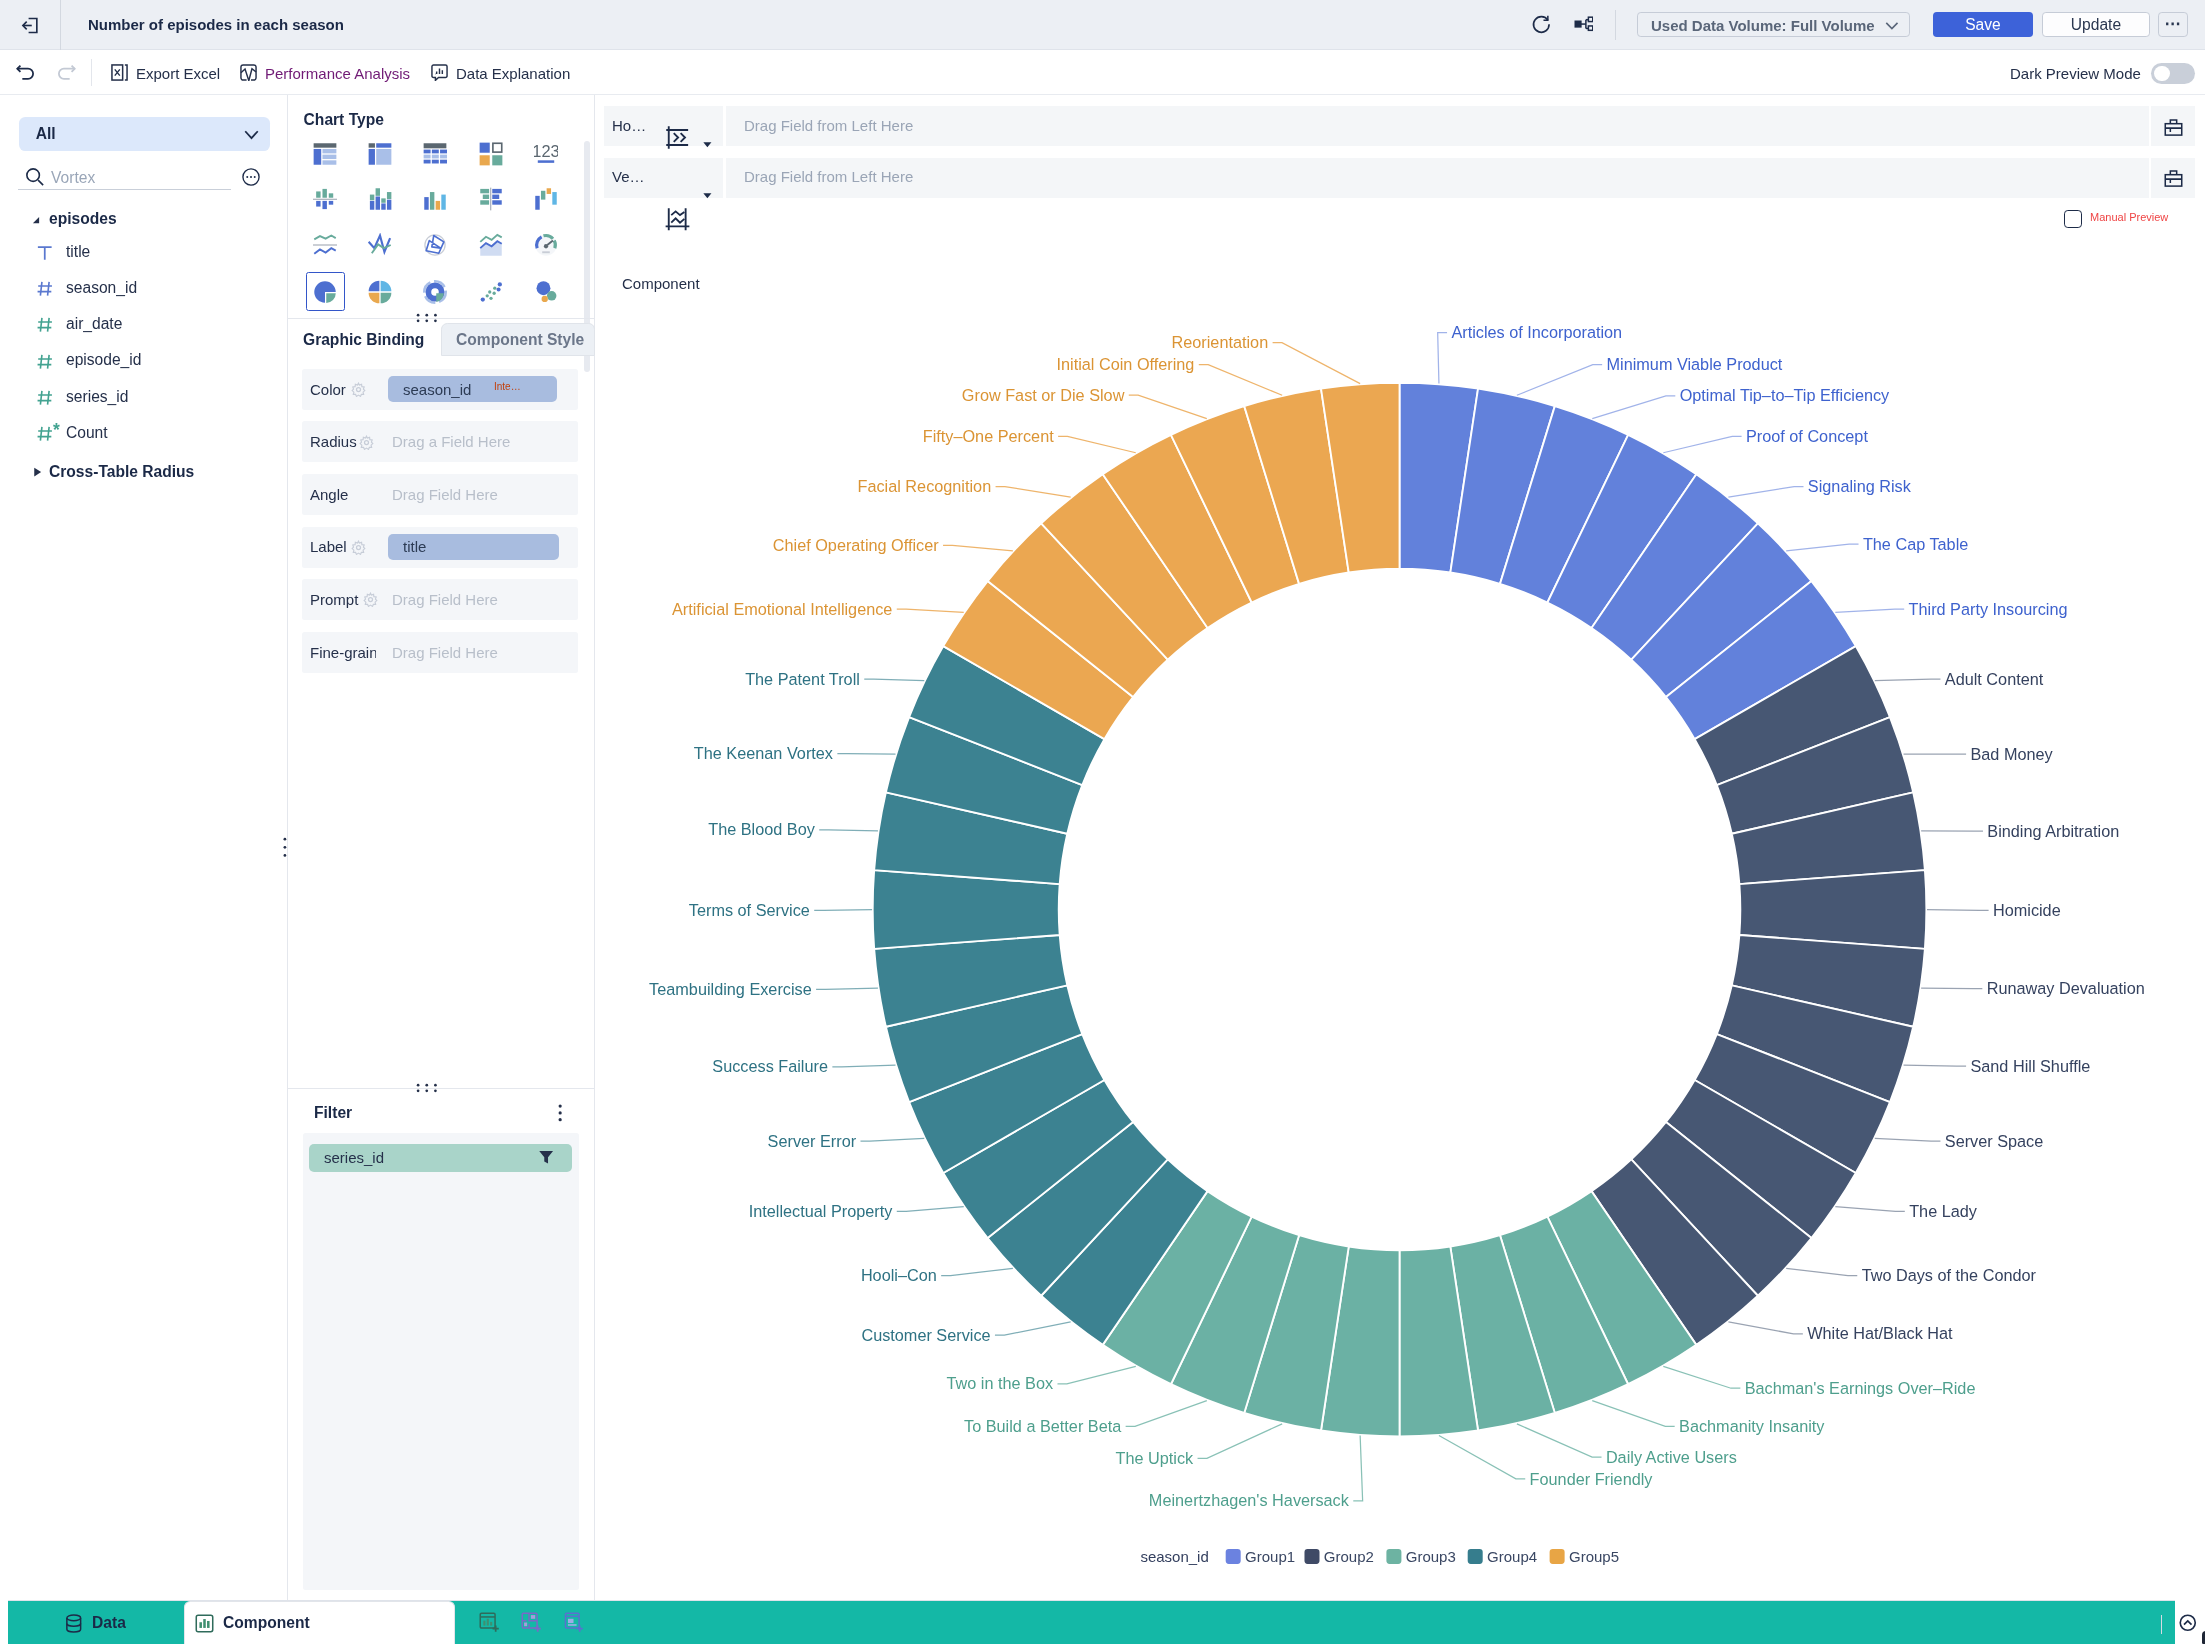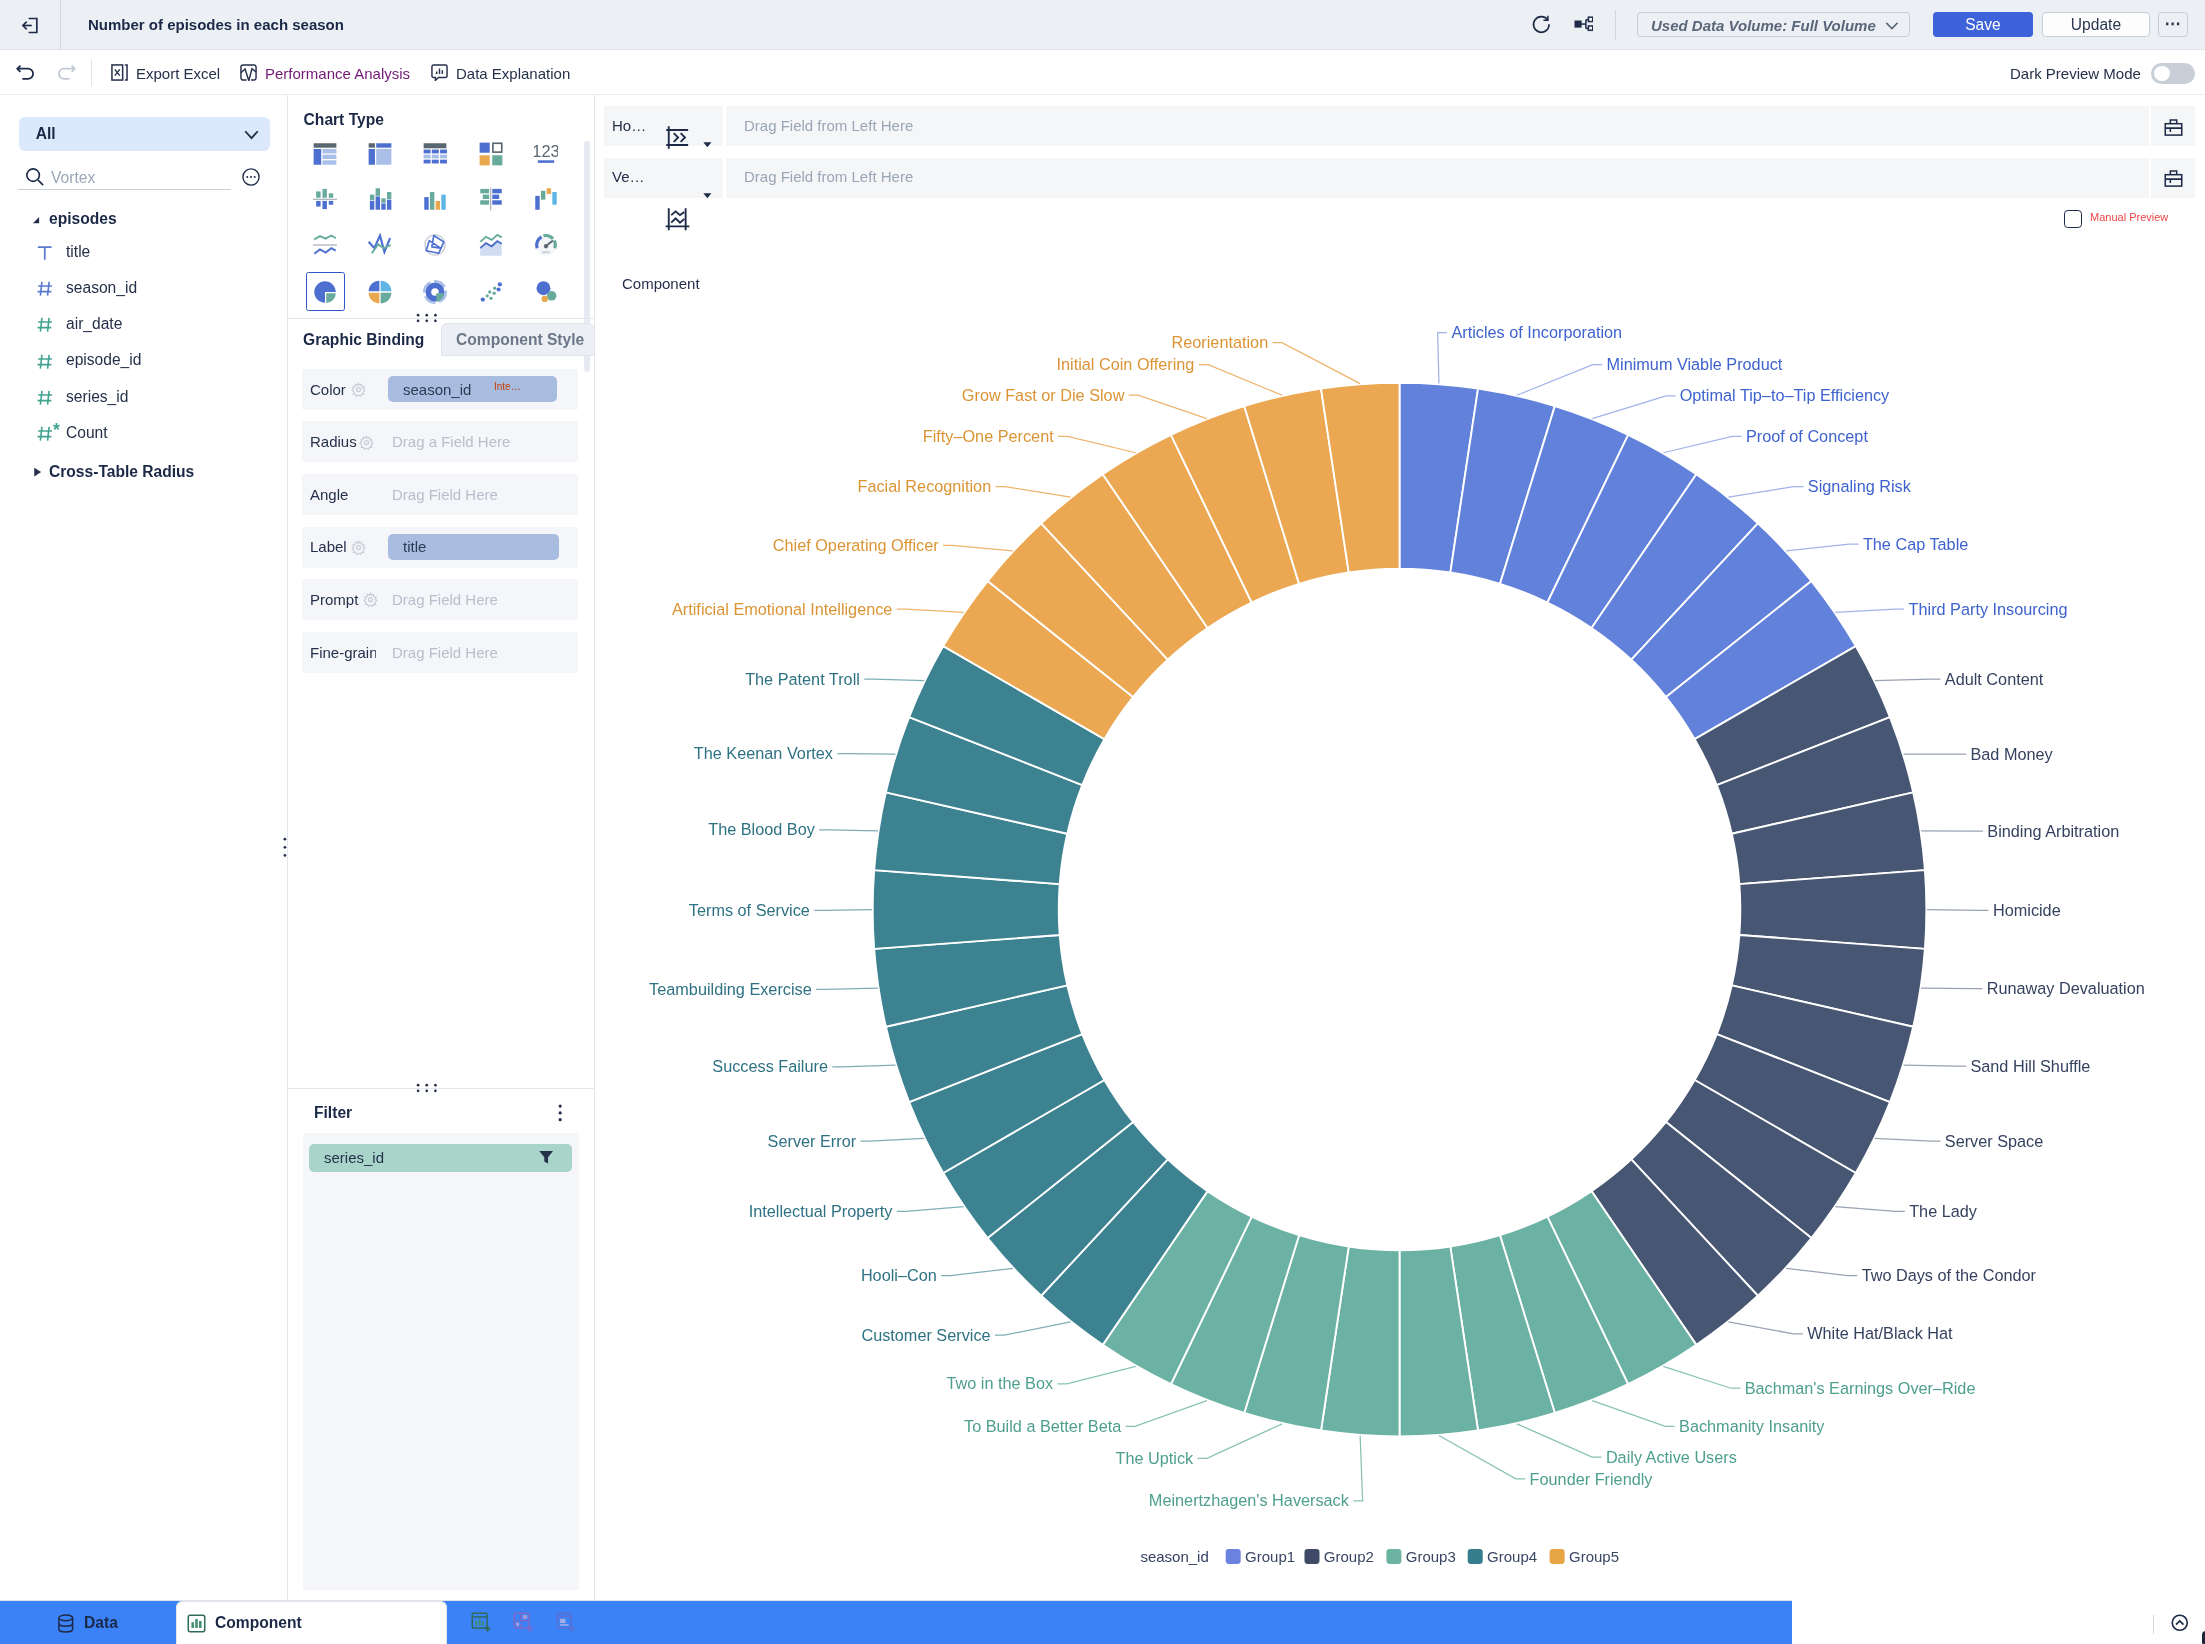--- a/index.html
+++ b/index.html
@@ -25,21 +25,21 @@
 <svg class="abs" style="left:1574px;top:15px" width="19.4" height="19.4" viewBox="0 0 31 31" fill="none" stroke="#1D2B48" stroke-width="2.4">
 <rect x="2" y="10" width="9" height="9" fill="#1D2B48"></rect>
       <path d="M11 14.5 H19"></path>
       <path d="M19 7.5 V21.5"></path>
       <path d="M19 7.5 H23"></path>
       <path d="M19 21.5 H23"></path>
 <rect x="23" y="3.5" width="7" height="7"></rect>
       <rect x="23" y="17.5" width="7" height="7"></rect>
     </svg>
 <div class="abs" style="left:1615px;top:10px;width:0.6px;height:30px;background:#D3D8E0"></div>
-<div class="abs" style="left:1637px;top:12px;width:273px;height:25px;border:0.6px solid #C6CCD7;border-radius:3.8px;font-style:italic;">
+<div class="abs" style="left:1637px;top:12px;width:273px;height:25px;border:0.6px solid #C6CCD7;border-radius:3.8px;">
 <div class="abs" style="left:13px;top:3.8px;font-size:15px;font-weight:bold;color:#5A6679;white-space:nowrap">Used Data Volume: Full Volume</div>
 <svg class="abs" style="left:247px;top:7.5px" width="13.8" height="10" viewBox="0 0 22 16" fill="none" stroke="#5A6679" stroke-width="2.6">
         <path d="M2 3 L11 12 L20 3"></path>
       </svg>
 </div>
 <div class="abs" style="left:1933px;top:12px;width:100px;height:25px;background:#3D62D9;border-radius:3.8px;color:#fff;font-size:15.6px;text-align:center;line-height:25px">Save</div>
 <div class="abs" style="left:2042px;top:12px;width:108px;height:25px;background:#FDFDFE;border:0.6px solid #C6CCD7;border-radius:3.8px;color:#2A3750;font-size:15.6px;text-align:center;line-height:24px">Update</div>
 <div class="abs" style="left:2158px;top:12px;width:30px;height:25px;border:0.6px solid #C6CCD7;border-radius:3.8px;color:#2A3750;font-size:16.3px;font-weight:bold;text-align:center;line-height:21px;letter-spacing:0.6px">⋯</div>
 </div>
 <div class="abs" style="left:0;top:50px;width:2205px;height:45px;background:#fff;border-bottom:0.6px solid #E8EBF0">
@@ -553,21 +553,21 @@
 <text x="1991" y="2498" font-size="24" fill="#3A4763">Group1</text>
 <rect x="2086" y="2477" width="24" height="24" rx="5" fill="#3F4A66"></rect>
 <text x="2117" y="2498" font-size="24" fill="#3A4763">Group2</text>
 <rect x="2217" y="2477" width="24" height="24" rx="5" fill="#6DB3A2"></rect>
 <text x="2248" y="2498" font-size="24" fill="#3A4763">Group3</text>
 <rect x="2347" y="2477" width="24" height="24" rx="5" fill="#367D8D"></rect>
 <text x="2378" y="2498" font-size="24" fill="#3A4763">Group4</text>
 <rect x="2478" y="2477" width="24" height="24" rx="5" fill="#E8A545"></rect>
 <text x="2509" y="2498" font-size="24" fill="#3A4763">Group5</text>
 </svg>
-<div class="abs" style="left:0;top:1600px;width:1792px;height:44px;background:#3b82f6;border-top:0.6px solid #DFE3EA">
+<div class="abs" style="left:8px;top:1600px;width:2167px;height:44px;background:#14b8a6;border-top:0.6px solid #DFE3EA">
 <div class="abs" style="left:176px;top:0;width:271px;height:44px;background:#fff;border:0.6px solid #E2E5EA;border-bottom:none;border-radius:6.3px 6.3px 0 0"></div>
 <svg class="abs" style="left:57px;top:12.5px" width="17.5" height="19" viewBox="0 0 28 30" fill="none" stroke="#1D2B48" stroke-width="2.4">
 <ellipse cx="14" cy="6" rx="11" ry="4.5"></ellipse>
       <path d="M3 6 V24 C3 26.5 8 28.5 14 28.5 C20 28.5 25 26.5 25 24 V6"></path>
 <path d="M3 15 C3 17.5 8 19.5 14 19.5 C20 19.5 25 17.5 25 15"></path>
     </svg>
 <div class="abs bold" style="left:84px;top:12.5px;font-size:15.6px;color:#1B2947">Data</div>
 <svg class="abs" style="left:187px;top:12.5px" width="19" height="19" viewBox="0 0 30 30" fill="none">
 <rect x="2" y="2" width="26" height="26" rx="3" stroke="#2F6B5B" stroke-width="2.4"></rect>
 <rect x="7" y="13" width="4" height="9" fill="#3F8F70"></rect>

